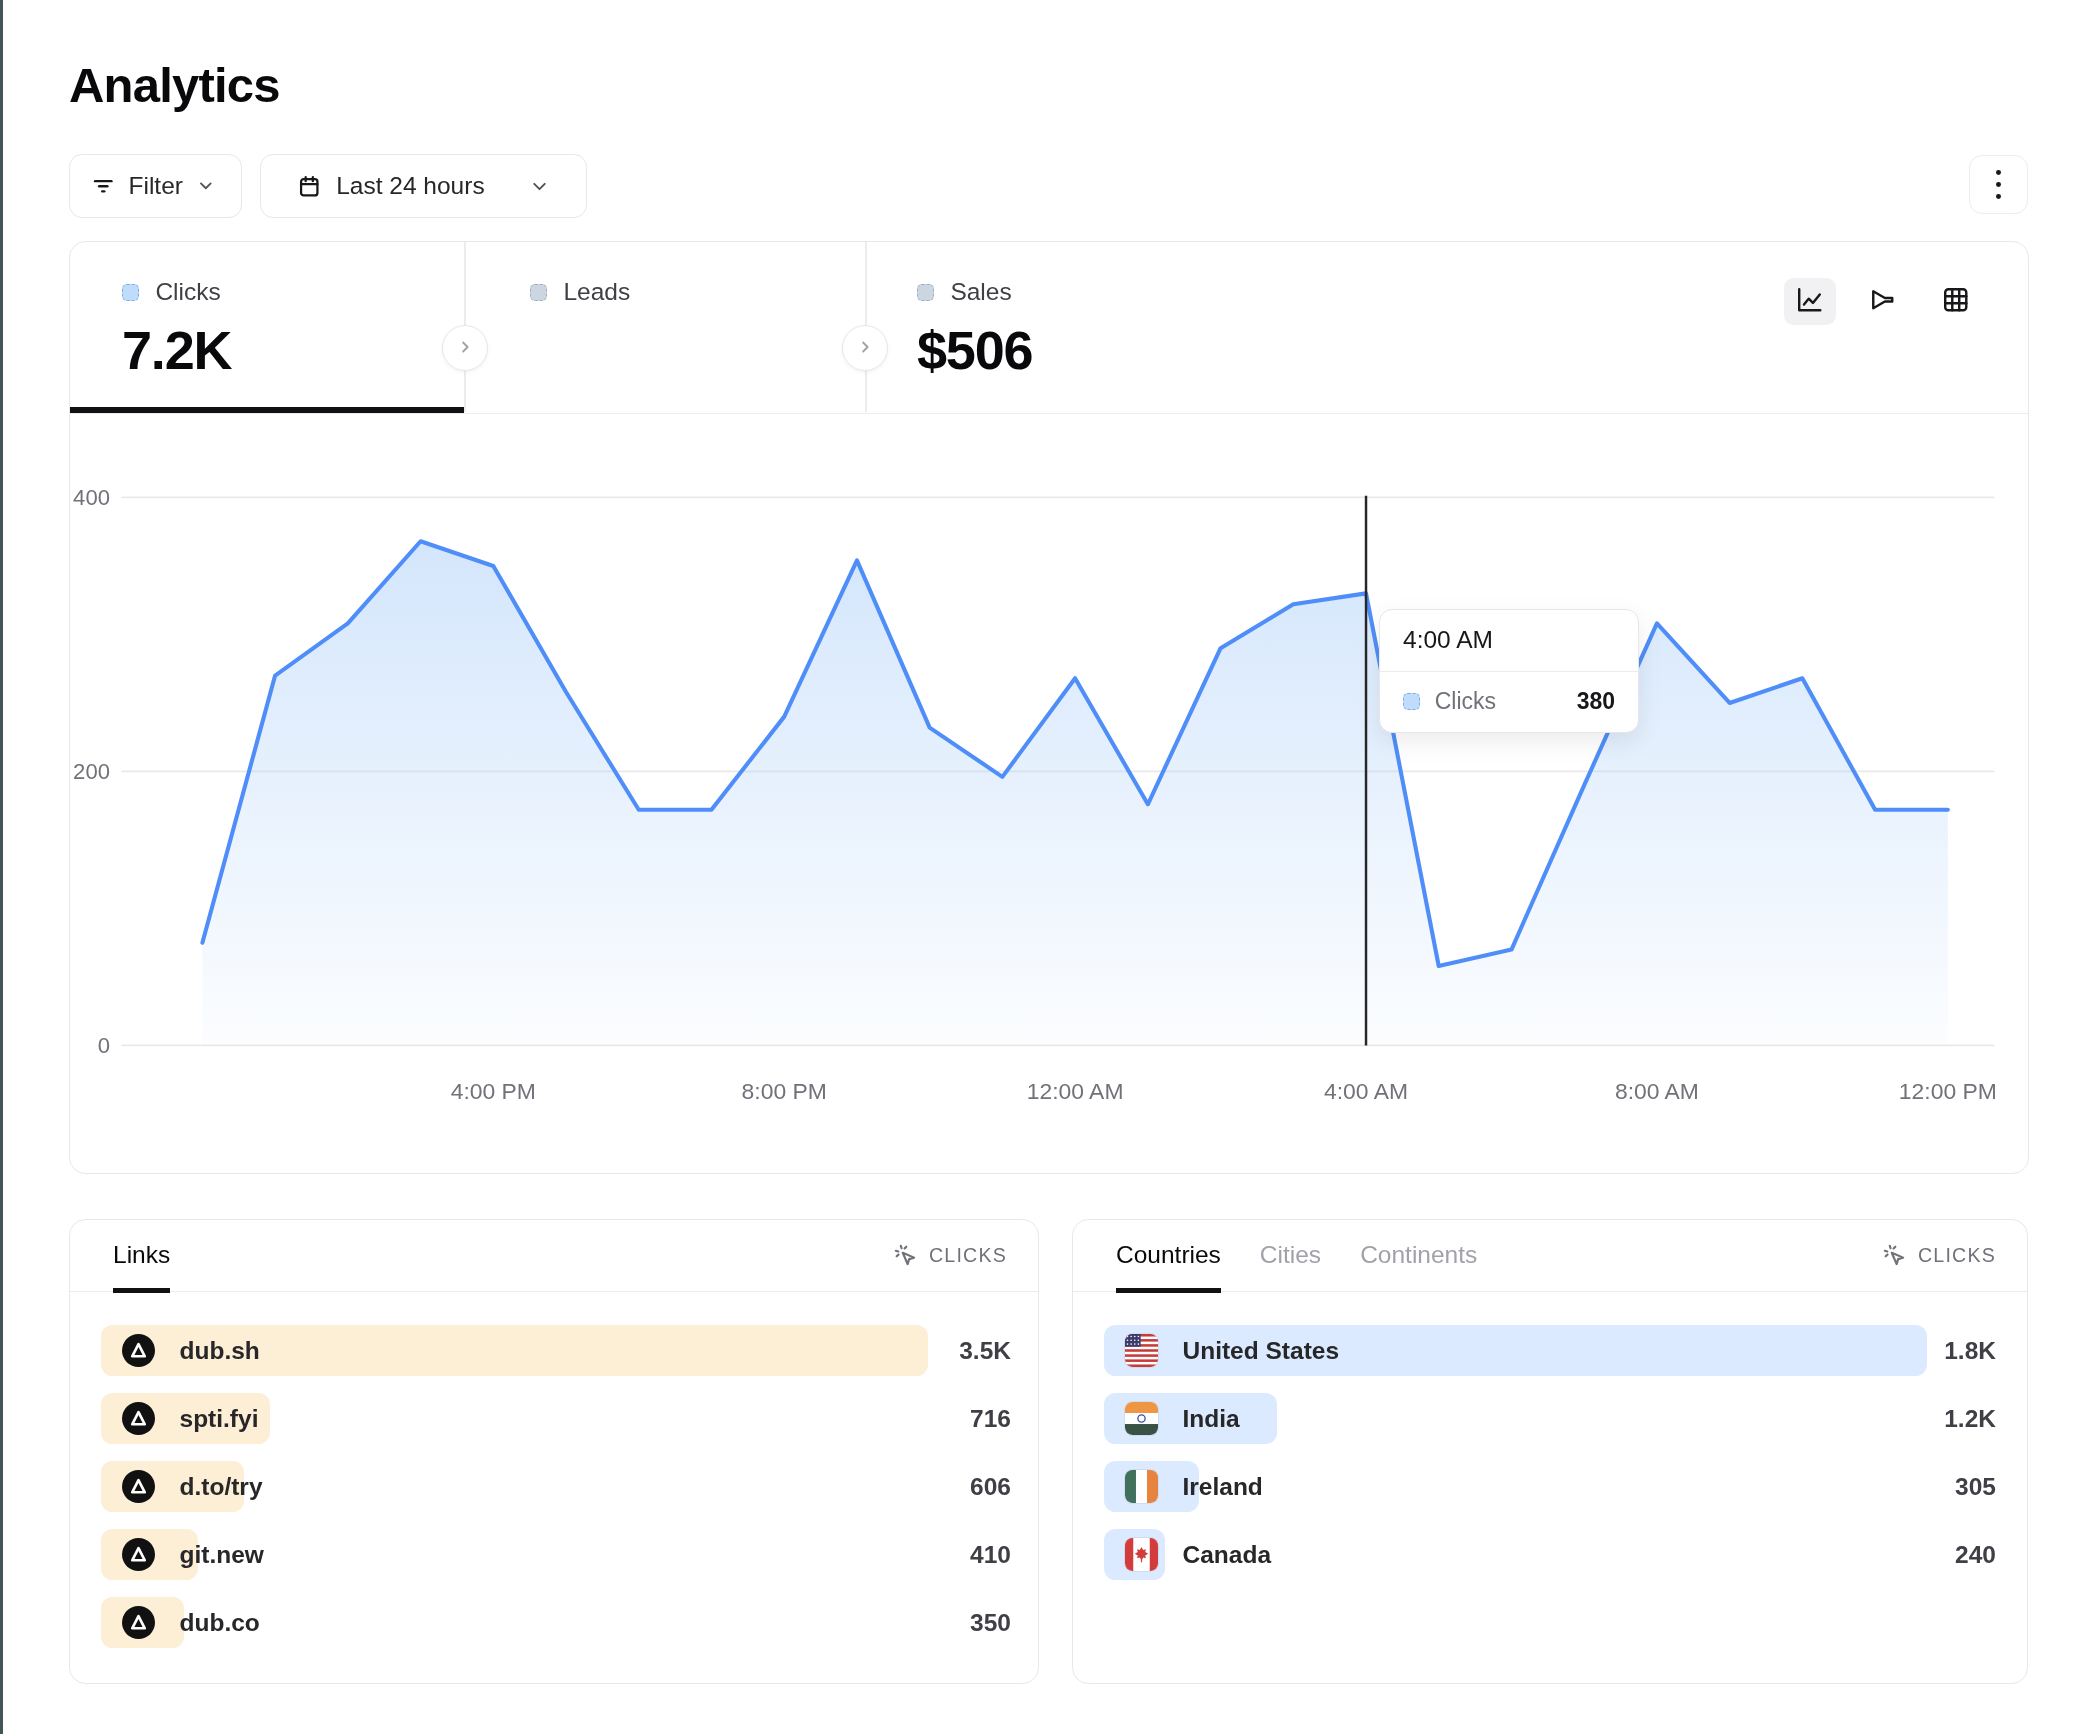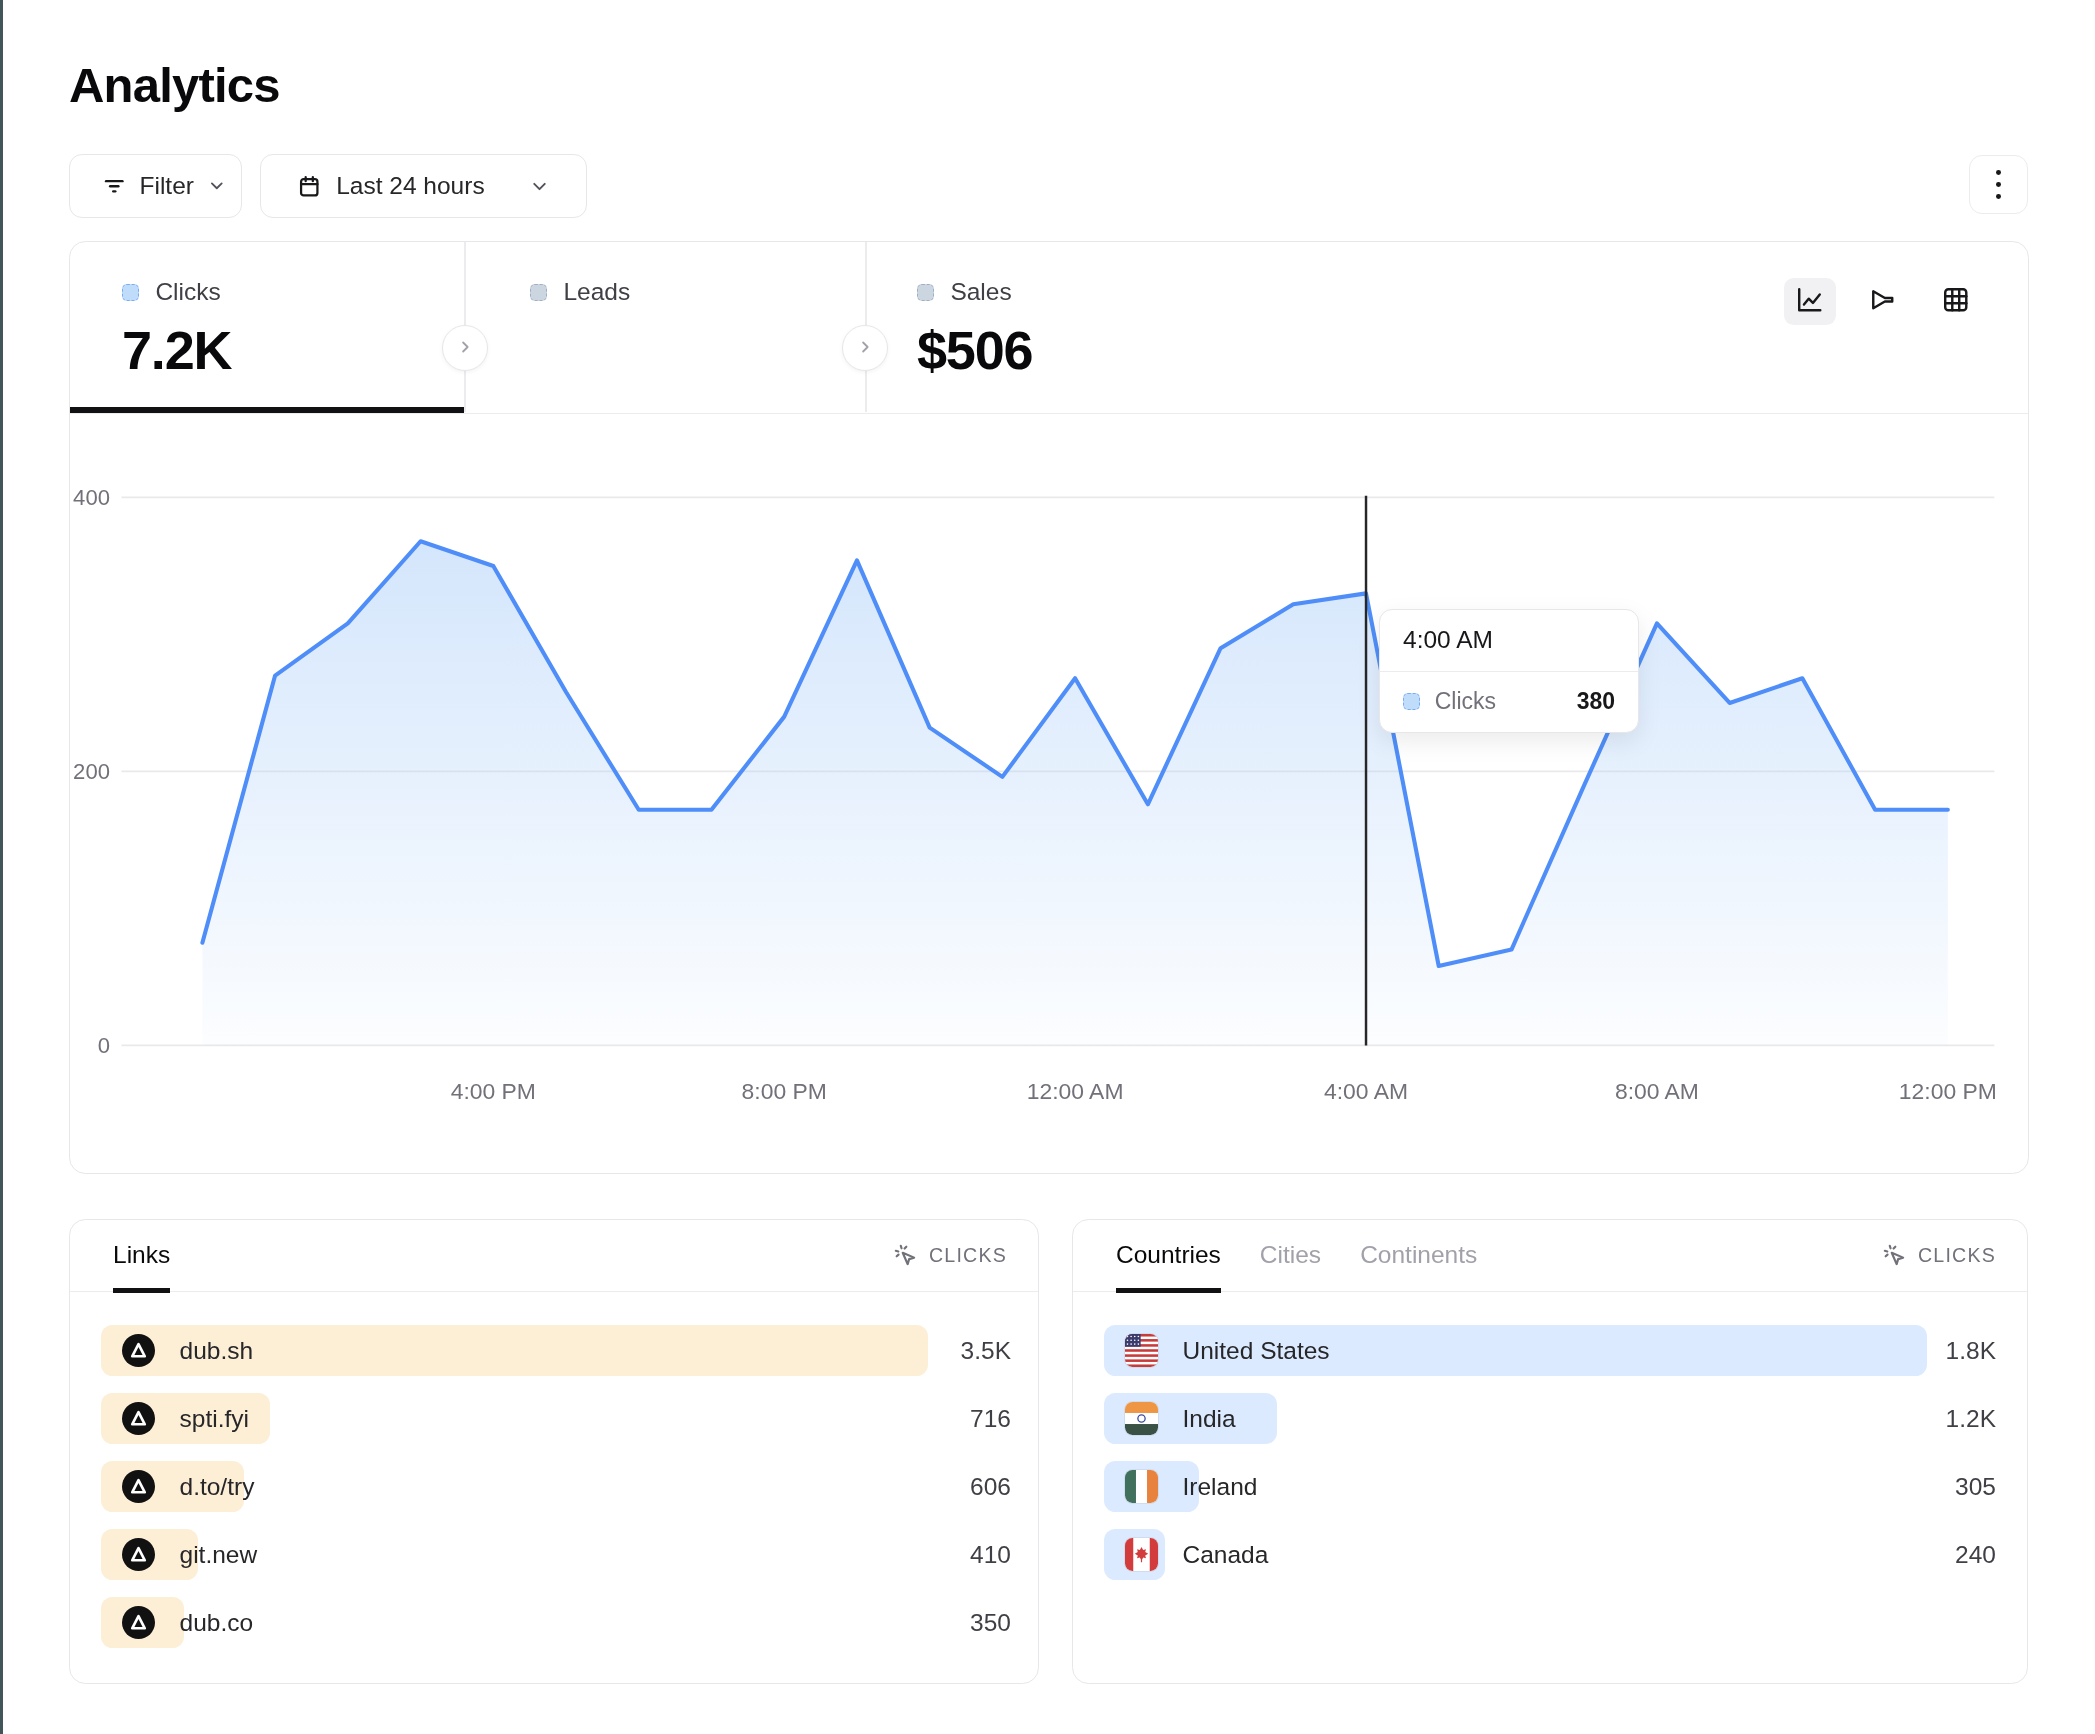--- a/index.html
+++ b/index.html
@@ -9,21 +9,21 @@
 
   .edge-strip { position:absolute; left:0; top:0; width:3.3px; height:100%; background:#42565a; }
 
   
   .page-title { position:absolute; left:69px; top:57px; font-size:49px; font-weight:700;
     letter-spacing:-0.8px; color:#09090b; }
   .btn { position:absolute; top:154px; height:64px; display:flex; align-items:center;
     border:1.6px solid #e7e7e9; border-radius:13px; background:#fff; cursor:pointer; }
   .btn svg { flex:0 0 auto; }
   .btn .lbl { font-size:24.5px; color:#27272a; font-weight:500; }
-  #filter-btn { left:69px; width:173px; padding:0 32px; gap:13px; }
+  #filter-btn { left:69px; width:173px; padding:0 21px; gap:13px; }
   #date-btn { left:260px; width:327px; padding:0 36px; gap:14.7px; }
   #date-btn .spacer { flex:1; }
   #kebab-btn { left:1969px; top:155px; width:59px; height:59px; border:1.6px solid #ececee;
     border-radius:13px; display:flex; align-items:center; justify-content:center;
     position:absolute; background:#fff; cursor:pointer; }
   .kebab-dots { display:flex; flex-direction:column; gap:7.4px; }
   .kebab-dots i { width:4.9px; height:4.9px; border-radius:50%; background:#18181b; }
 
   
   .card { position:absolute; background:#fff; border:1.6px solid #e7e7e9; border-radius:16.4px; }
@@ -67,21 +67,21 @@
   .panel-header { position:relative; height:72px; border-bottom:1.6px solid #ececee;
     display:flex; align-items:stretch; padding:0 31px 0 43px;gap:24px; }
   .panel-tabs { display:flex; gap:39px; }
   .panel-tab { display:flex; align-items:center; font-size:24.5px; color:#a1a1aa; font-weight:500;
     cursor:pointer; border-bottom:5.7px solid transparent; margin-bottom:-1.6px; padding-top:3.3px; }
   .panel-tab.active { color:#09090b; border-bottom-color:#111113; }
   .metric-head { margin-left:auto; display:flex; align-items:center; gap:9.8px; }
   .metric-label { font-size:19.6px; letter-spacing:1.2px; color:#71717a; font-weight:500; }
 
   .rows { position:absolute; left:0; right:0; top:72px; padding:33px 0 0 31px; }
-  .bar-row { position:relative; height:51px; margin-bottom:17px; cursor:pointer; }
+  .bar-row { position:relative; height:51px; margin-bottom:17px; cursor:pointer;font-weight:bold; }
   .bar-fill { position:absolute; left:0; top:0; height:51px; border-radius:11.5px; }
   .bar-row .row-content { position:absolute; left:21px; top:0; height:51px;
     display:flex; align-items:center; gap:24.5px; }
   .row-label { font-size:24.5px; color:#27272a; }
   .row-value { position:absolute; top:0; height:51px; display:flex; align-items:center;
     font-size:24.5px; color:#3f3f46; }
   #links-card .row-value { right:27px; }
   #geo-card .row-value { right:31px; }
   .logo-wrap, .flag-wrap { width:33px; height:33px; flex:0 0 auto; }
   .flag-wrap svg { border-radius:7.4px; box-shadow:0 0 0 0.8px rgba(0,0,0,.08); }

